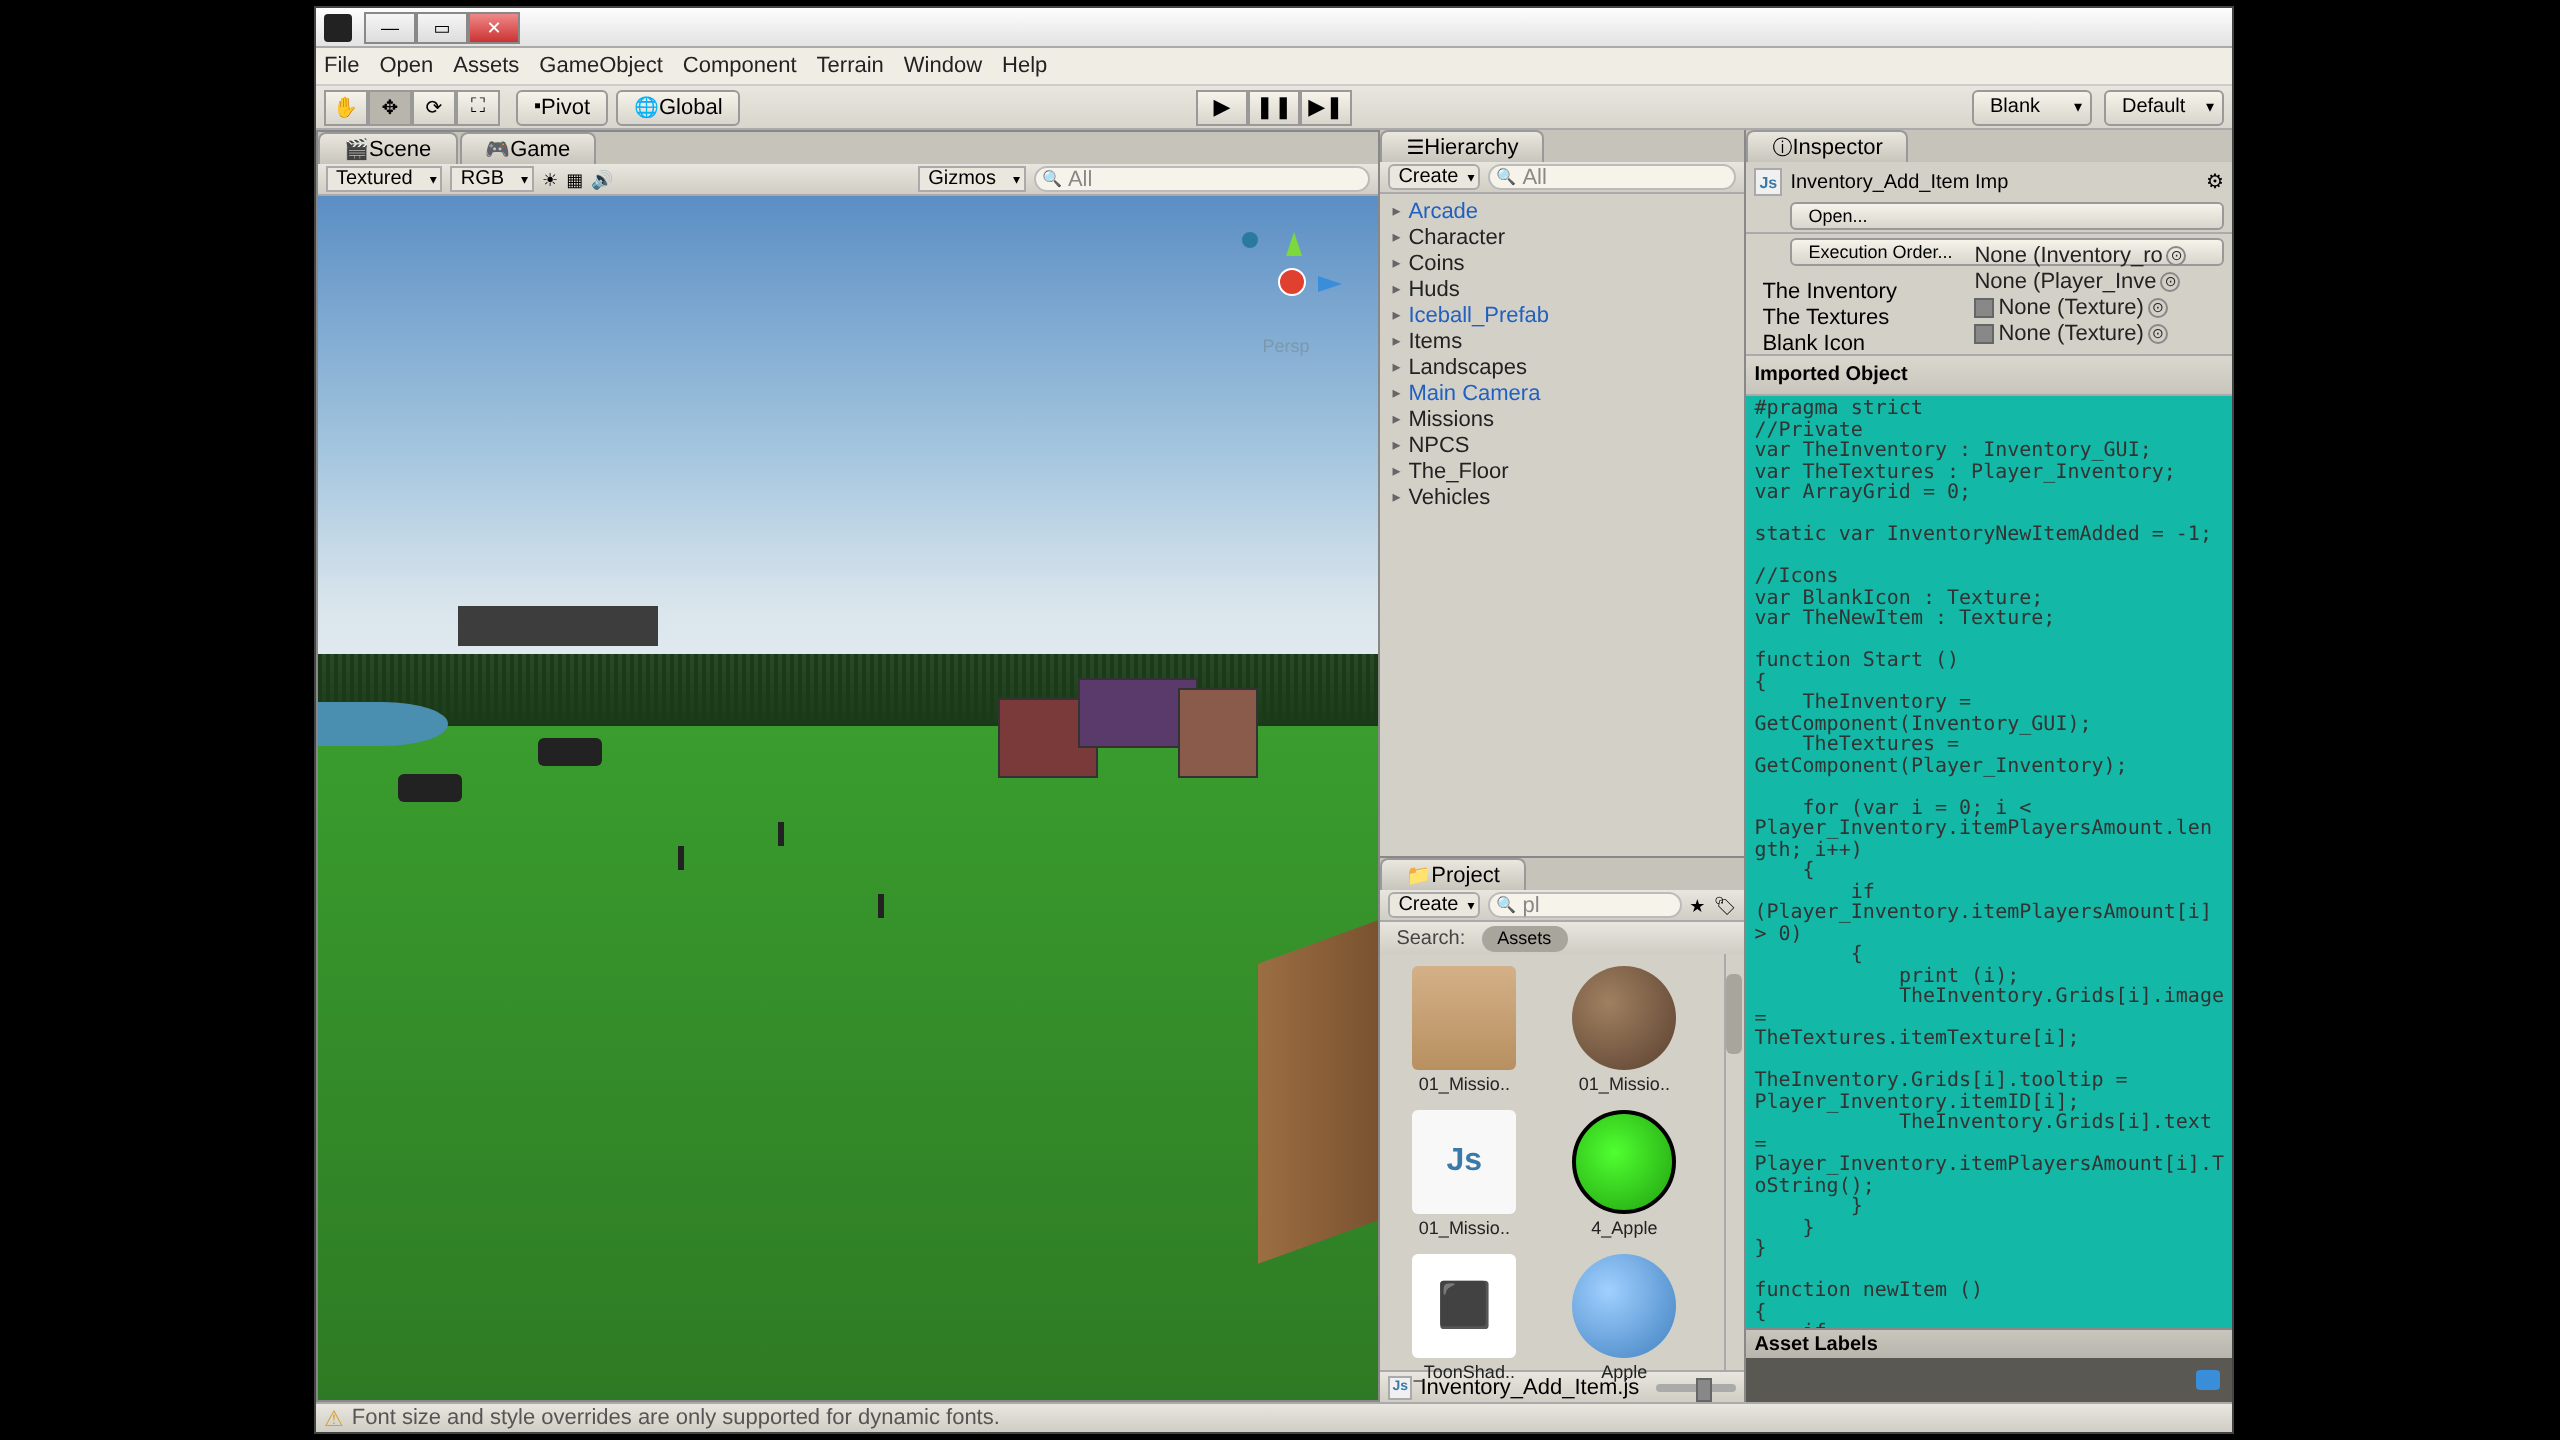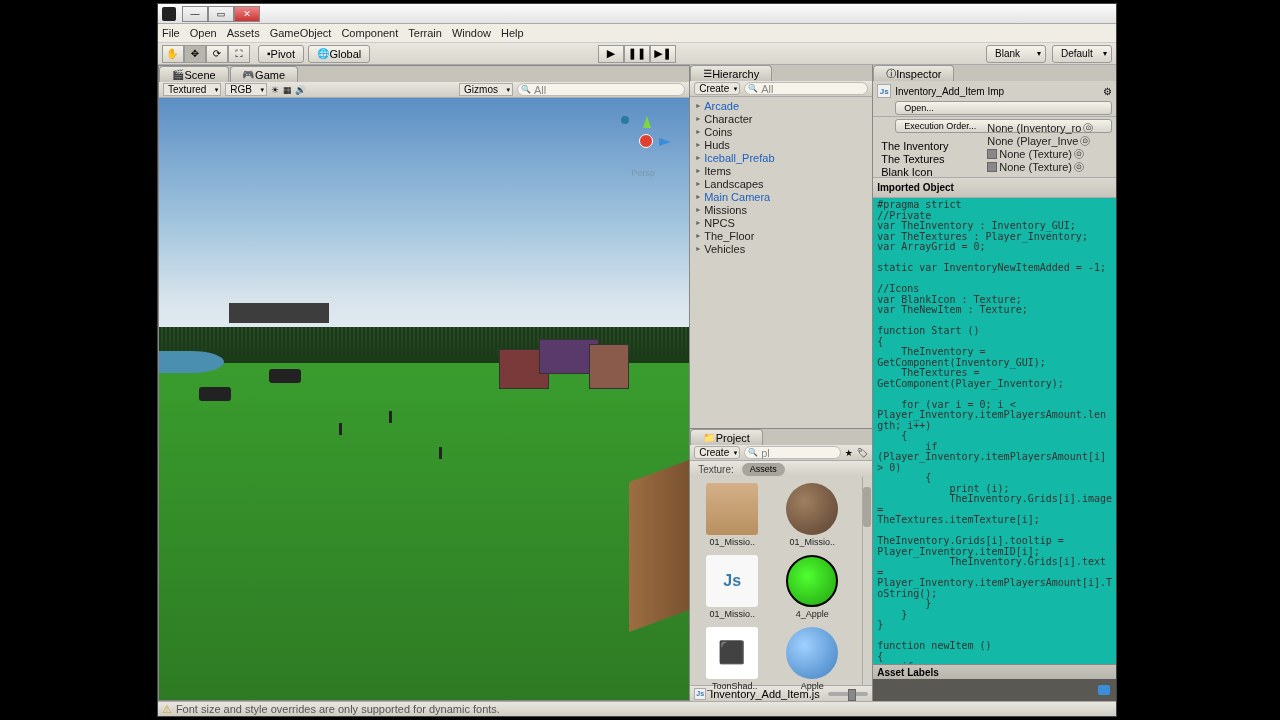--- a/index.html
+++ b/index.html
@@ -267,21 +267,21 @@
         </div>
         <div class="panel-bar">
           <div class="create">Create</div>
           <div class="search-field" style="flex:1;">
               <span>pl</span>
             </div>
           <span style="font-size:9px;">★</span>
           <span style="font-size:9px;">🏷</span>
         </div>
         <div class="proj-search-row">
-          <span class="proj-filter">Texture:</span>
+          <span class="proj-filter">Search:</span>
           <span class="proj-badge">Assets</span>
         </div>
         <div class="proj-grid" id="proj-grid">
           <div class="proj-item">
               <div class="proj-thumb" style="background:linear-gradient(#d4b088,#b89060);"></div>
               <div class="proj-label">01_Missio..</div>
             </div>
             <div class="proj-item">
               <div class="proj-thumb" style="background:radial-gradient(circle at 35% 35%, #a08060, #5a4030);border-radius:50%;"></div>
               <div class="proj-label">01_Missio..</div>

